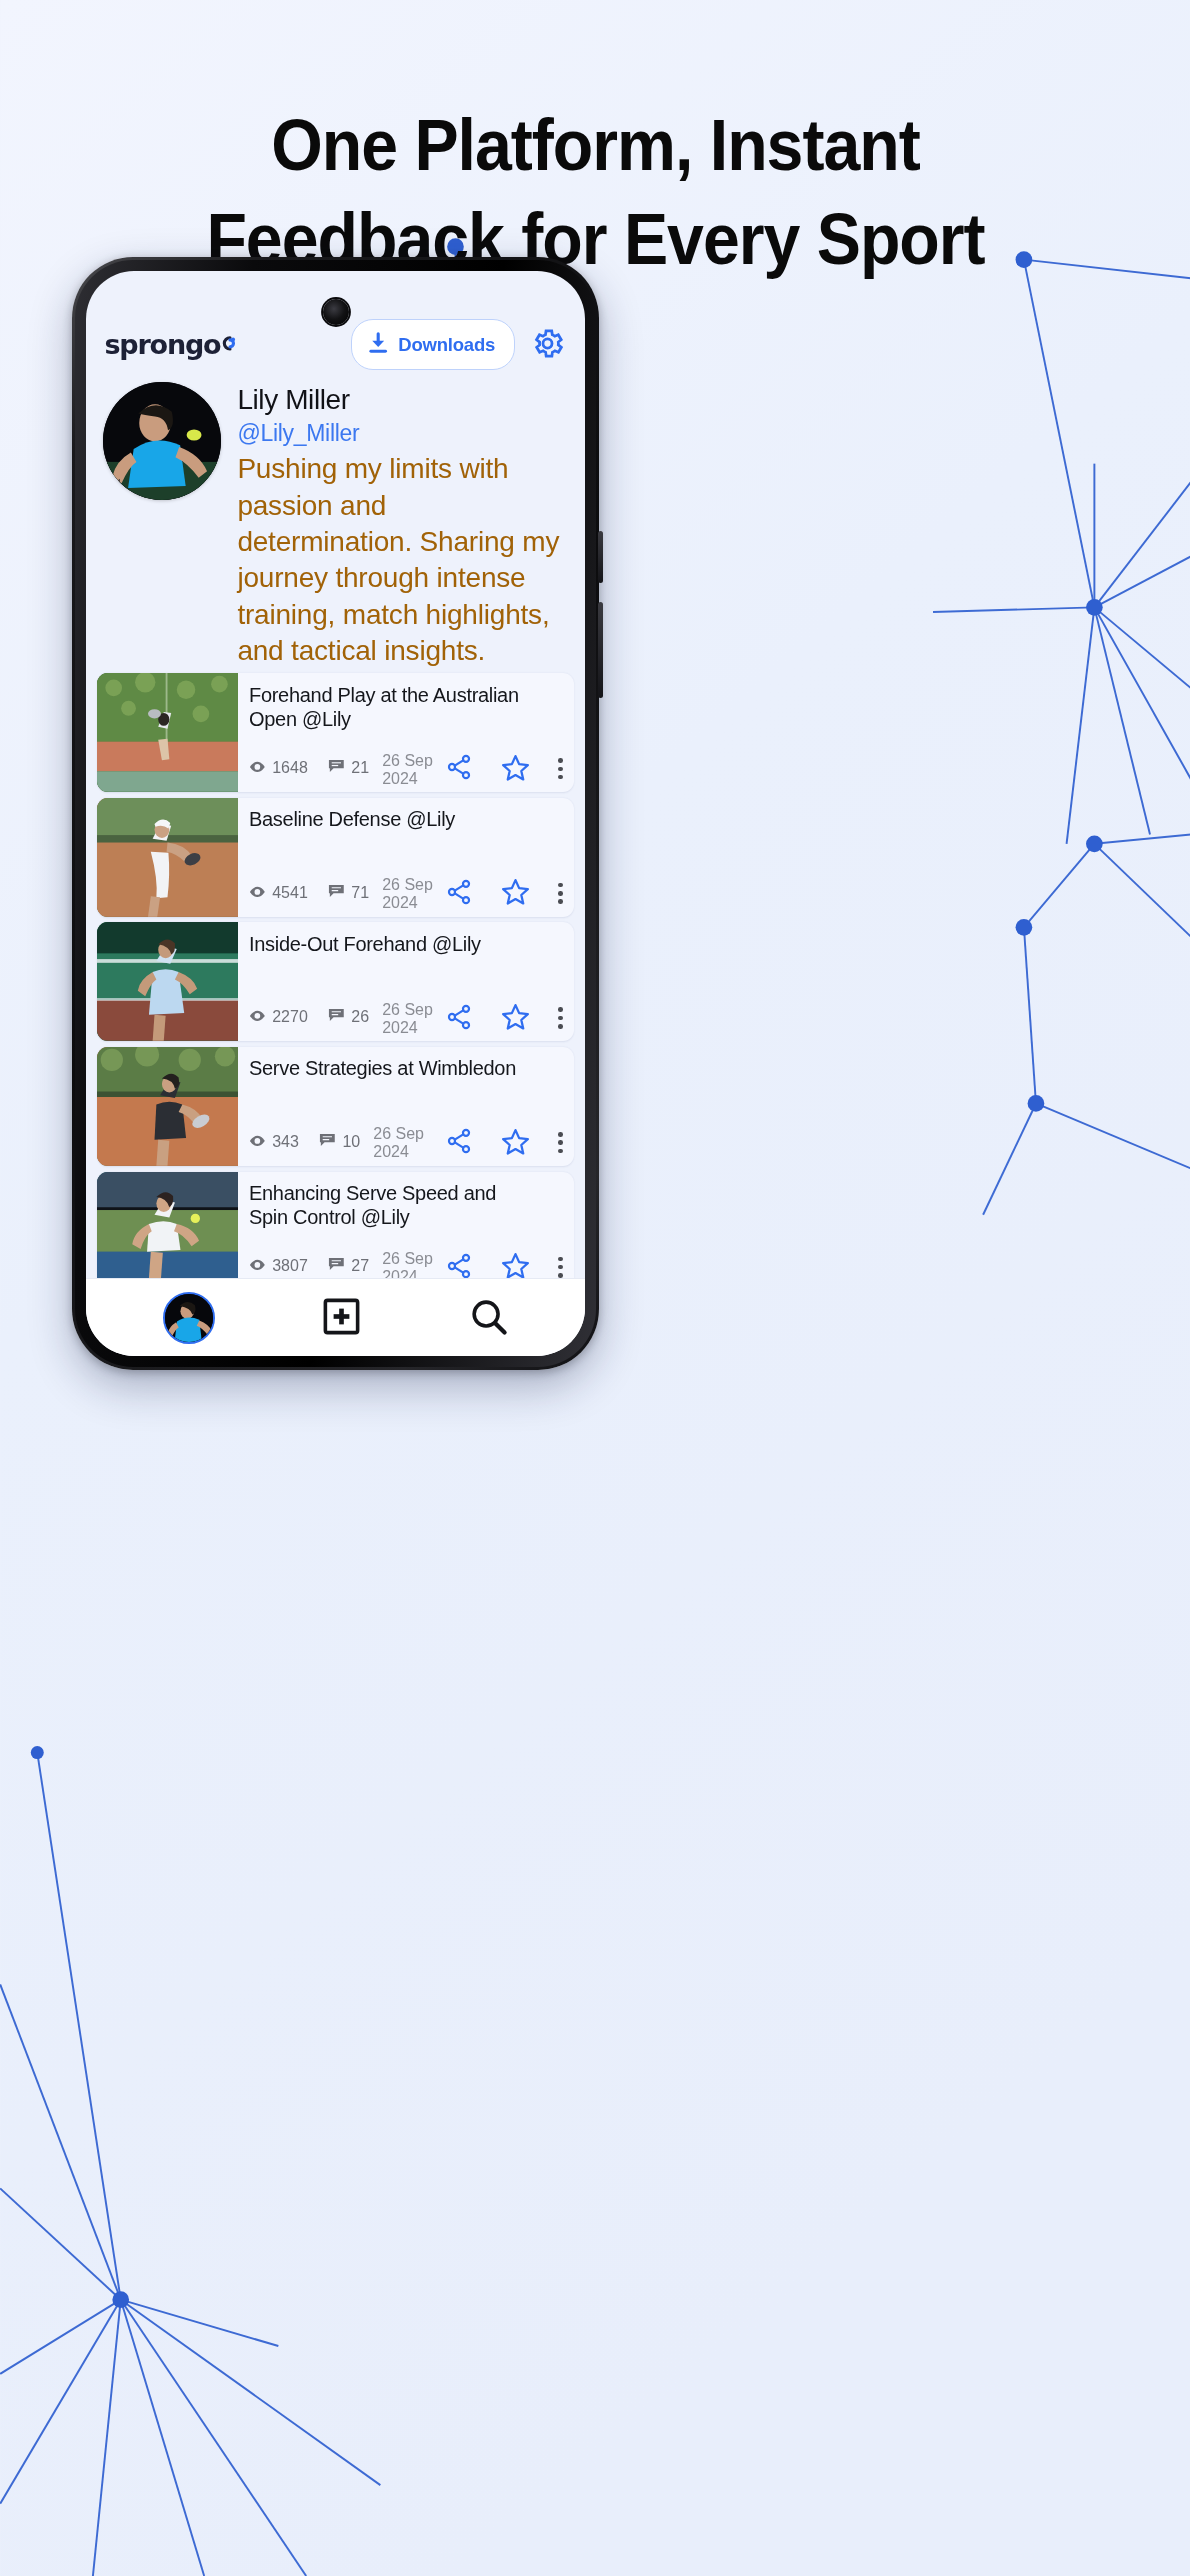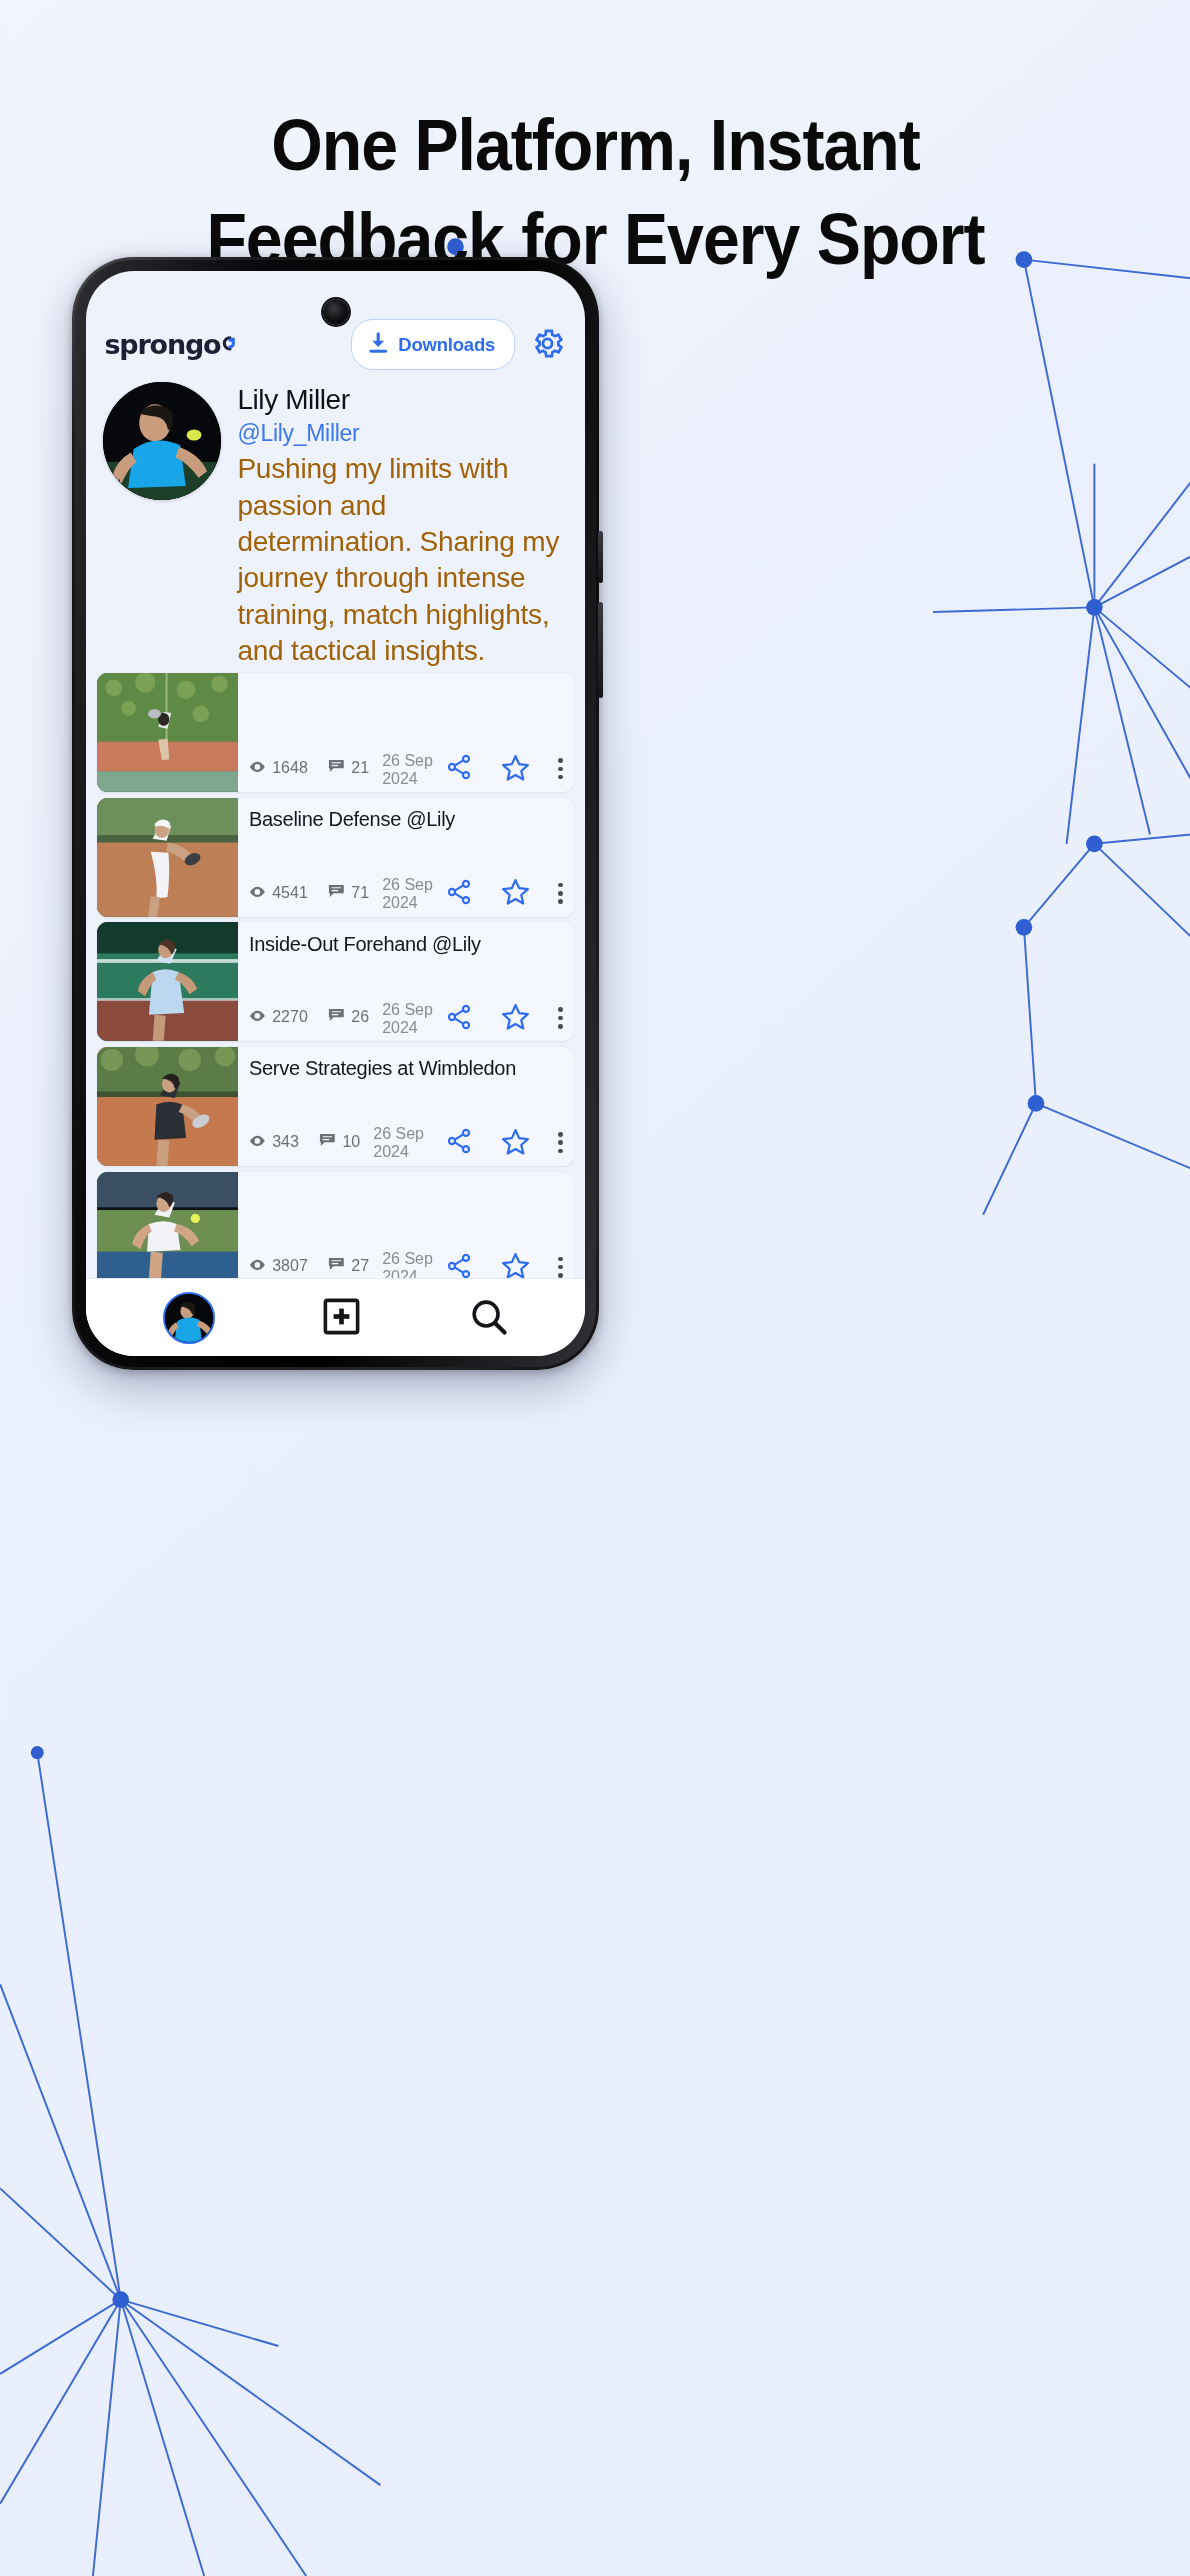--- a/index.html
+++ b/index.html
@@ -294,20 +294,21 @@
             <rect y="74" width="152" height="32" fill="#c97a5c"></rect>
             <rect y="106" width="152" height="22" fill="#7fa78f"></rect>
             <rect x="74" y="0" width="2" height="80" fill="#cfe0c2" opacity=".55"></rect>
             <path d="M66 58 l6 -16 l8 1 l-4 17z" fill="#e6e9ee"></path>
             <ellipse cx="72" cy="50" rx="6" ry="7" fill="#2b2724"></ellipse>
             <path d="M66 72 l4 22 l8 -1 l-2 -22z" fill="#dcc4a8"></path>
             <ellipse cx="62" cy="44" rx="7" ry="5" fill="#b9bcc2"></ellipse>
           </svg>
         </div>
         <div class="card-body">
+          <div class="card-title">Forehand Play at the Australian Open @Lily</div>
           <div class="card-footer">
             <div class="stats">
               <div class="stats-top">
                 <span class="stat">
                   <span>
                     <svg width="16.7" height="12" viewBox="0 0 20 14">
                         <path d="M10 0.8C4.6 0.8 1.2 6.9 1.2 6.9S4.6 13 10 13s8.8-6.1 8.8-6.1S15.4 0.8 10 0.8z" fill="#6e7077"></path>
                         <circle cx="10" cy="6.9" r="3.4" fill="#f5f7fe"></circle>
                       </svg>
                   </span>
@@ -583,20 +584,21 @@
             <ellipse cx="72" cy="34" rx="8" ry="9" fill="#cfa585"></ellipse>
             <path d="M64 27 q10 -10 18 -1 q1 9 -4 12 q-3 -10 -14 -11z" fill="#2c2220"></path>
             <path d="M56 56 q16 -6 30 0 l4 28 l-36 2z" fill="#f1f3f6"></path>
             <path d="M86 56 q18 4 24 18 l-8 6 q-9 -13 -19 -16z" fill="#cfa585"></path>
             <path d="M56 56 q-16 8 -18 22 l9 5 q5 -15 12 -19z" fill="#cfa585"></path>
             <circle cx="106" cy="50" r="5" fill="#e6f05a"></circle>
             <path d="M58 86 l-3 42 l13 0 l3 -41z" fill="#cfa585"></path>
           </svg>
         </div>
         <div class="card-body">
+          <div class="card-title">Enhancing Serve Speed and Spin Control @Lily</div>
           <div class="card-footer">
             <div class="stats">
               <div class="stats-top">
                 <span class="stat">
                   <span>
                     <svg width="16.7" height="12" viewBox="0 0 20 14">
                         <path d="M10 0.8C4.6 0.8 1.2 6.9 1.2 6.9S4.6 13 10 13s8.8-6.1 8.8-6.1S15.4 0.8 10 0.8z" fill="#6e7077"></path>
                         <circle cx="10" cy="6.9" r="3.4" fill="#f5f7fe"></circle>
                       </svg>
                   </span>

